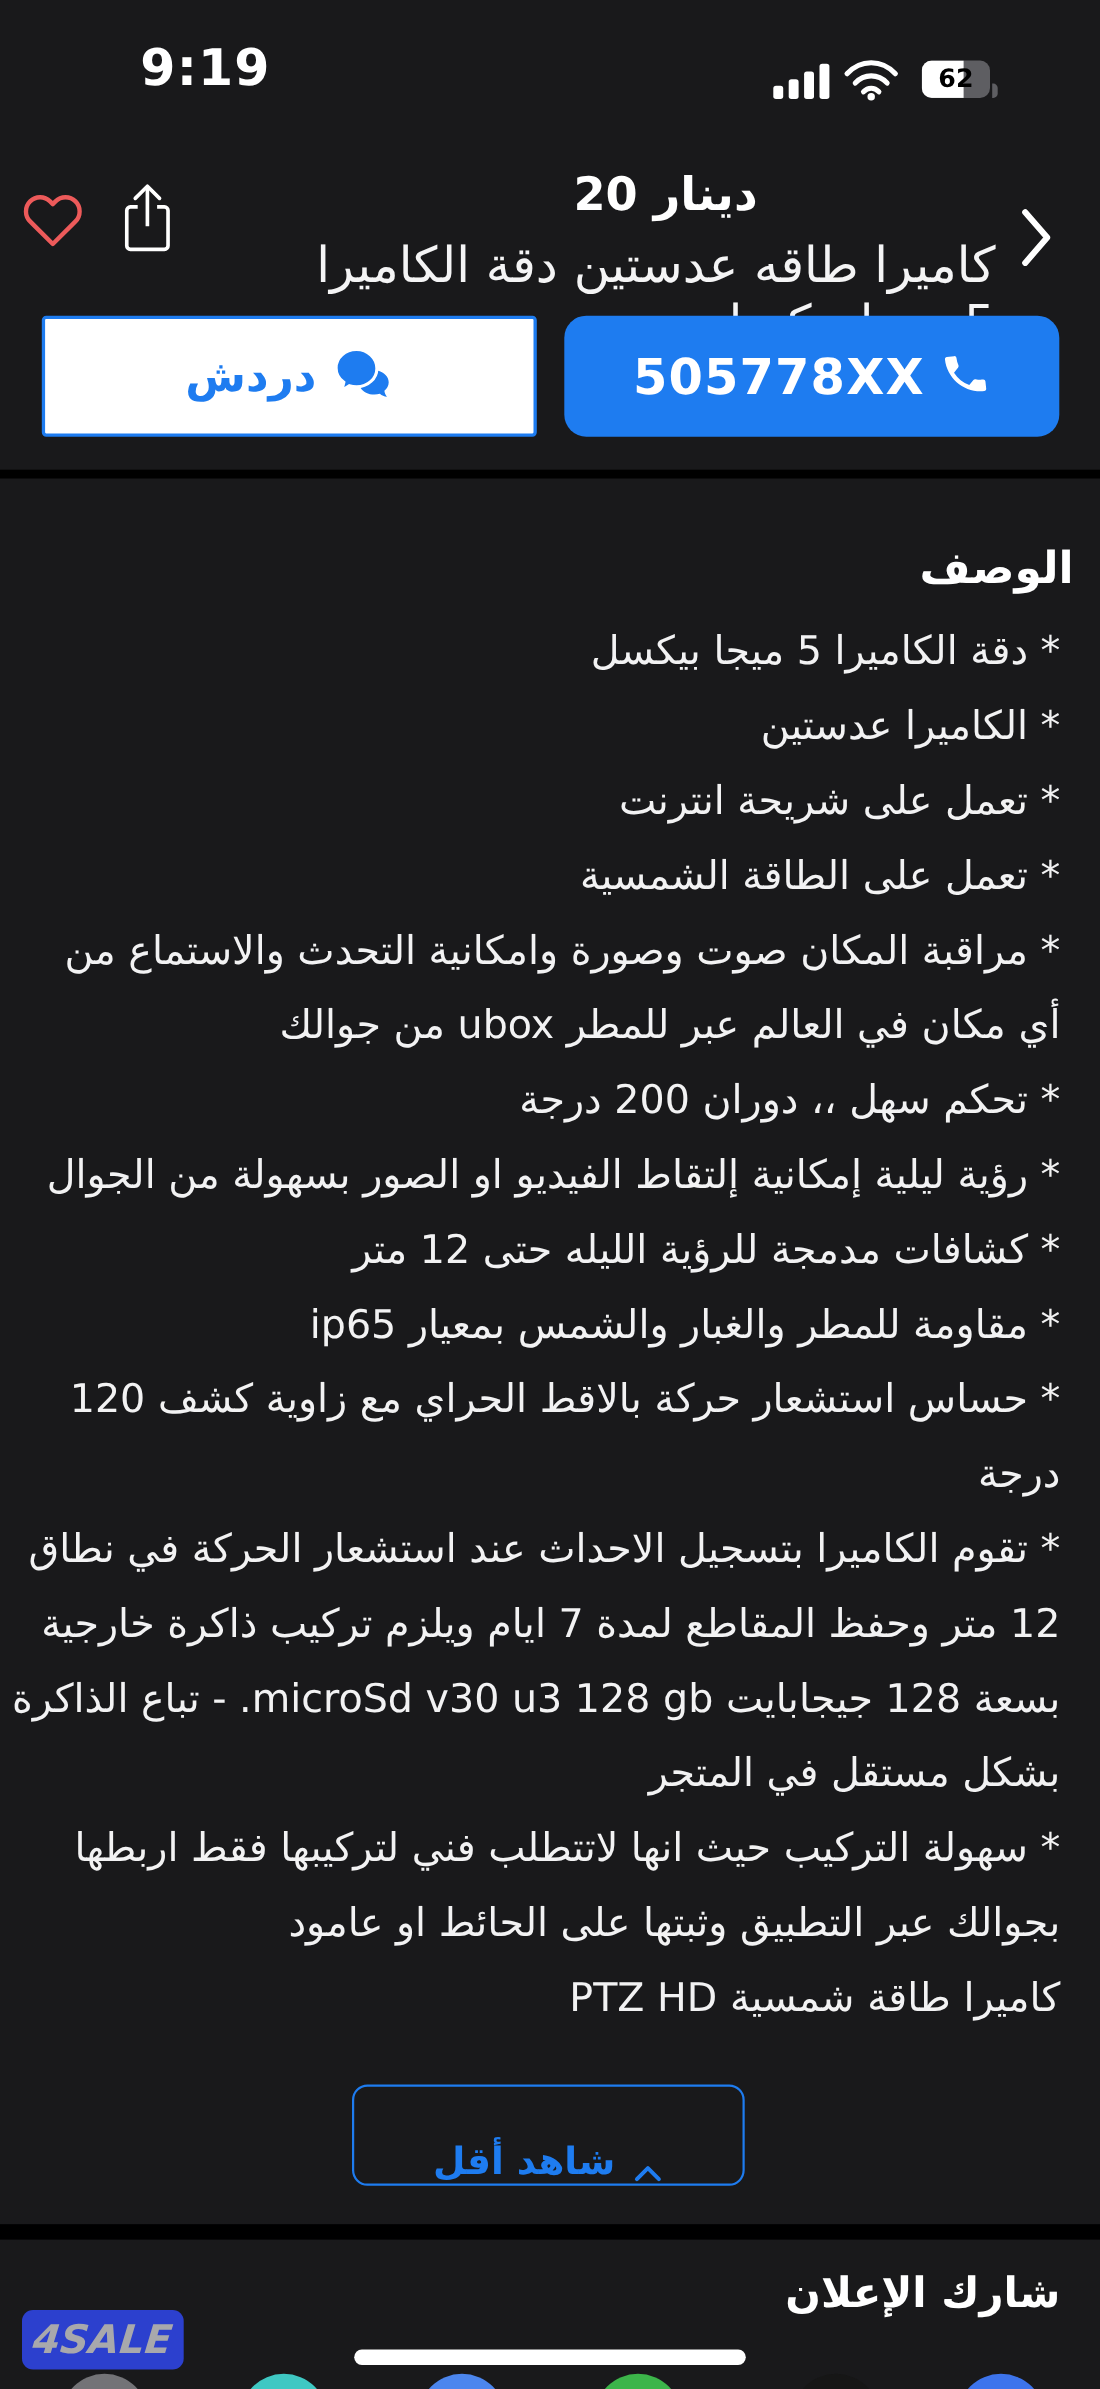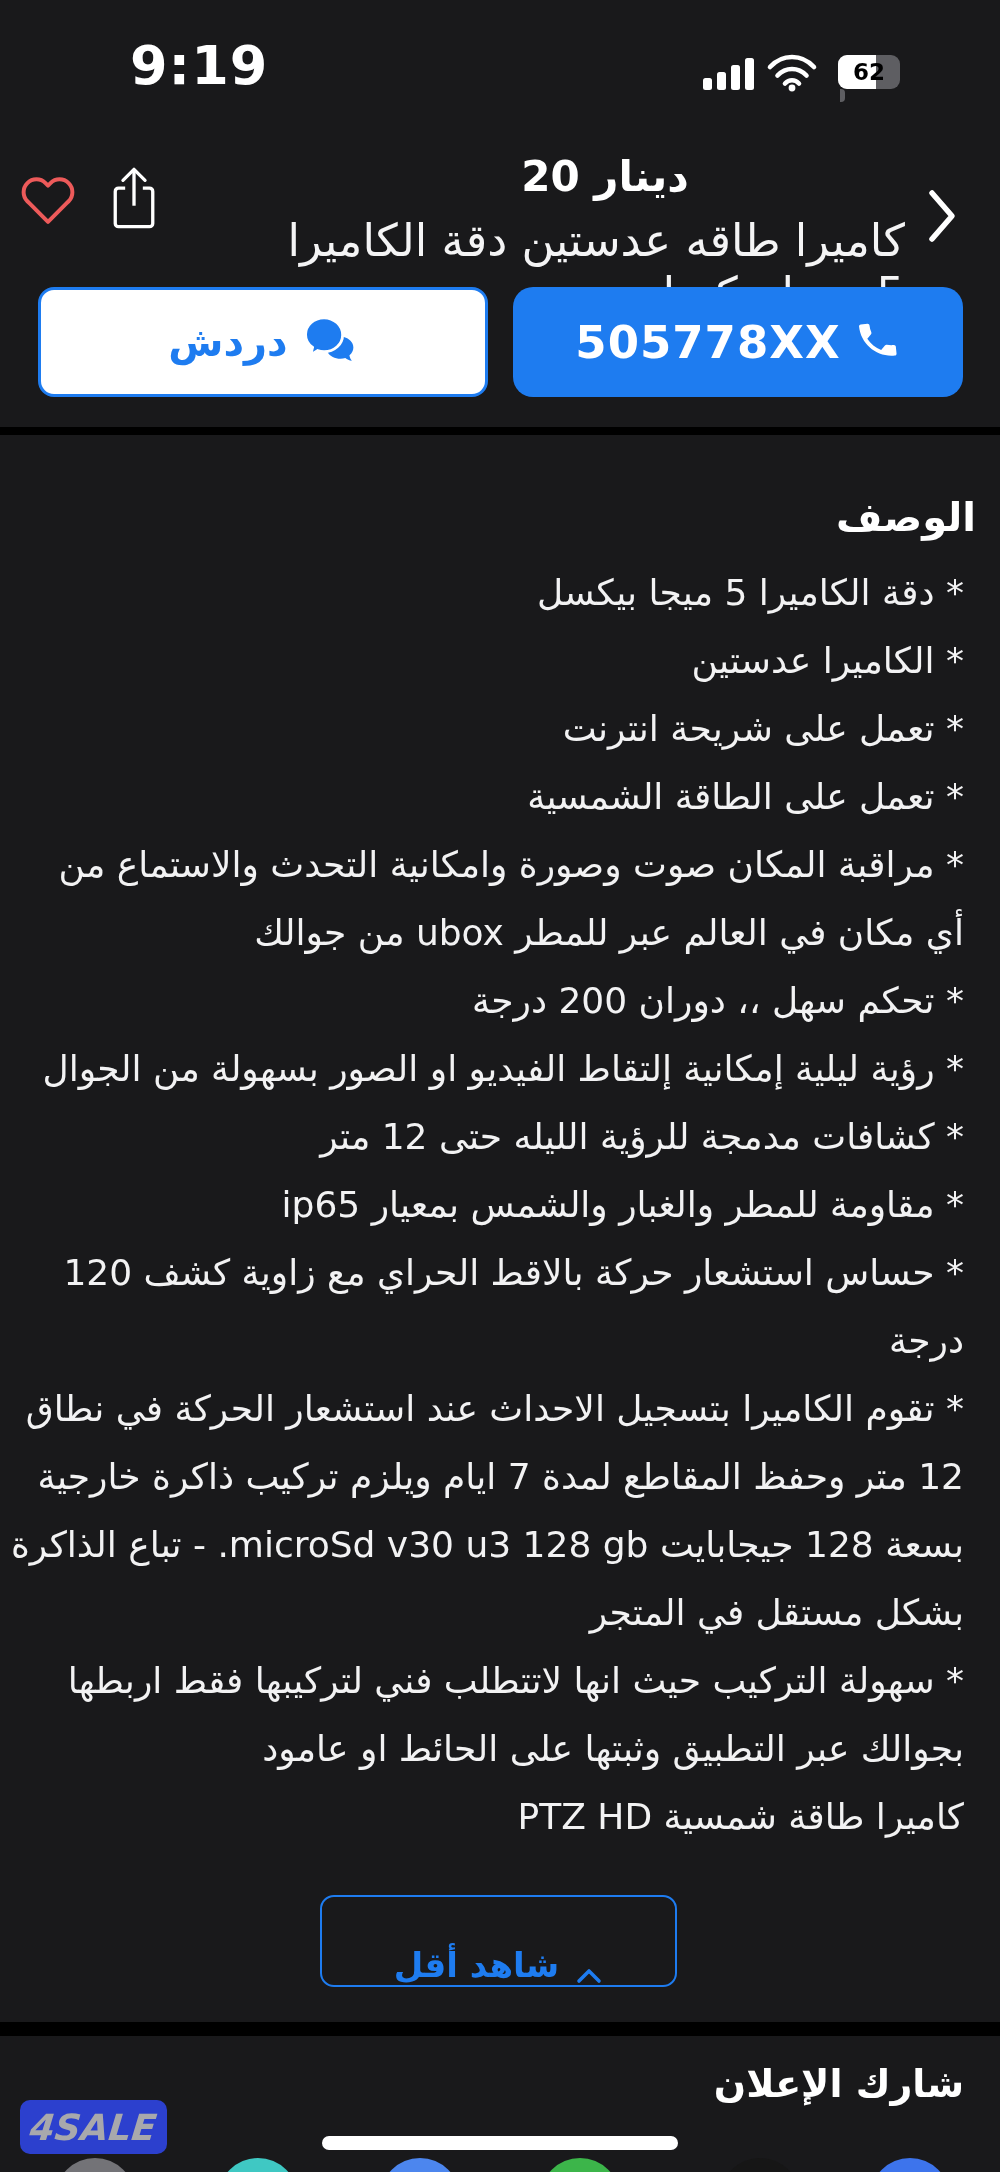--- a/index.html
+++ b/index.html
@@ -5,40 +5,40 @@
   html,body{margin:0;padding:0;background:#000;}
   .screen{
     position:relative;width:1000px;height:2172px;overflow:hidden;
     background:#19191b;
     font-family:"DejaVu Sans","Liberation Sans",sans-serif;
     color:#fff;
   }
   .abs{position:absolute;}
 
   
-  .time{left:130px;top:34px;width:130px;text-align:right;font-size:54px;font-weight:700;letter-spacing:1px;}
+  .time{left:116px;top:34px;width:130px;text-align:right;font-size:46px;font-weight:700;letter-spacing:1px;}
   .signal{left:703px;top:56px;display:flex;align-items:flex-end;gap:5px;height:34px;}
   .signal .bar{width:9px;background:#fff;border-radius:2.5px;}
   .wifi{left:766px;top:54px;}
-  .battery{left:838px;top:55px;display:flex;align-items:flex-start;flex-direction:column;}
+  .battery{left:838px;top:55px;display:flex;align-items:flex-end;}
   .battery-body{position:relative;width:62px;height:34px;border-radius:9px;overflow:hidden;background:#5e5e62;}
   .battery-fill{position:absolute;left:0;top:0;bottom:0;background:#fff;}
   .battery-text{position:absolute;left:0;top:0;width:100%;height:100%;display:flex;align-items:center;justify-content:center;
     color:#000;font-size:23px;font-weight:700;}
   .battery-nub{width:5px;height:13px;background:#5e5e62;border-radius:0 4px 4px 0;margin-left:2px;}
 
   
   .heart-btn{left:20px;top:170px;width:56px;height:56px;}
   .share-btn{left:108px;top:166px;width:52px;height:64px;}
   .back-chevron{left:920px;top:188px;width:44px;height:56px;}
   .price{right:95px;top:152px;width:600px;text-align:center;font-size:42px;font-weight:700;direction:ltr;}
   .title{right:95px;top:214px;width:620px;text-align:right;font-size:45px;direction:rtl;color:#f4f4f5;}
 
   
-  .chat-button{left:38px;top:287px;width:450px;height:110px;background:#fff;border:3px solid #1e7cf0;border-radius:16px;
+  .chat-button{left:38px;top:287px;width:450px;height:110px;background:#fff;border:3px solid #1e7cf0;border-radius:4px;
     display:flex;align-items:center;justify-content:center;gap:14px;box-sizing:border-box;cursor:pointer;}
   .chat-button .lbl{color:#1e7cf0;font-size:40px;font-weight:700;}
   .call-button{left:513px;top:287px;width:450px;height:110px;background:#1e7cf0;border-radius:20px;
     display:flex;align-items:center;justify-content:center;gap:14px;cursor:pointer;}
   .call-button .lbl{color:#fff;font-size:45px;font-weight:700;letter-spacing:1px;}
 
   .divider1{left:0;top:427px;width:1000px;height:8px;background:#000;}
   .divider2{left:0;top:2022px;width:1000px;height:14px;background:#000;}
 
   

